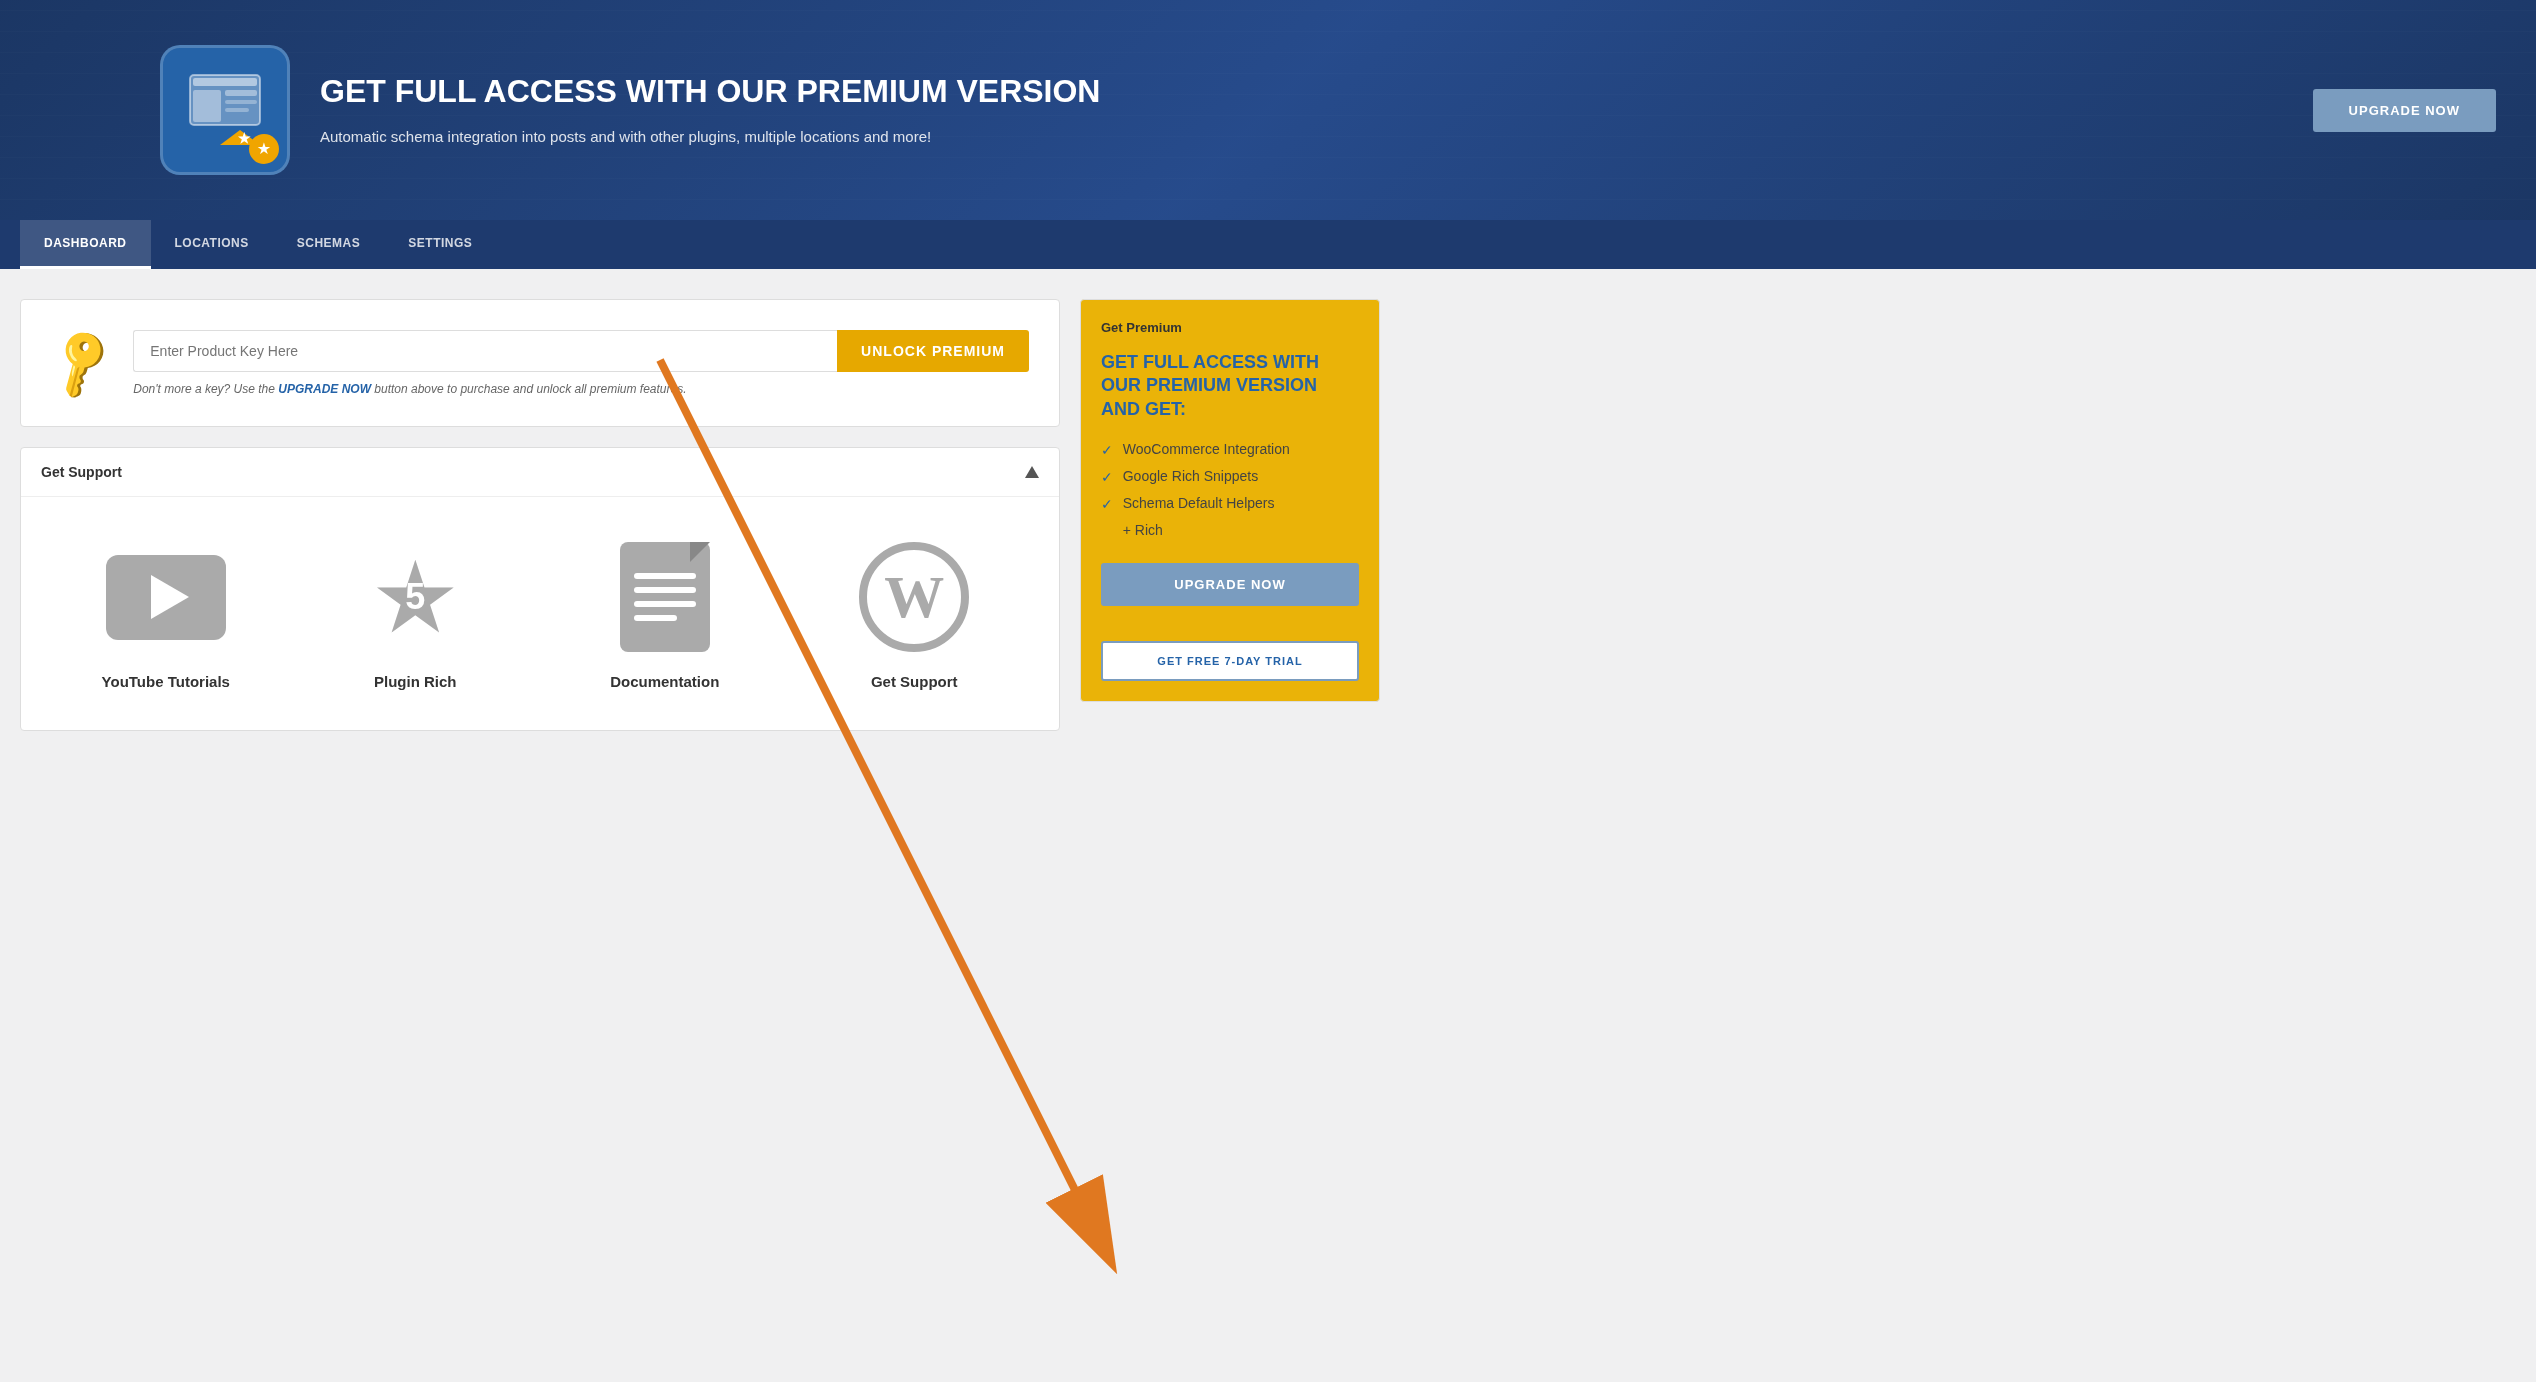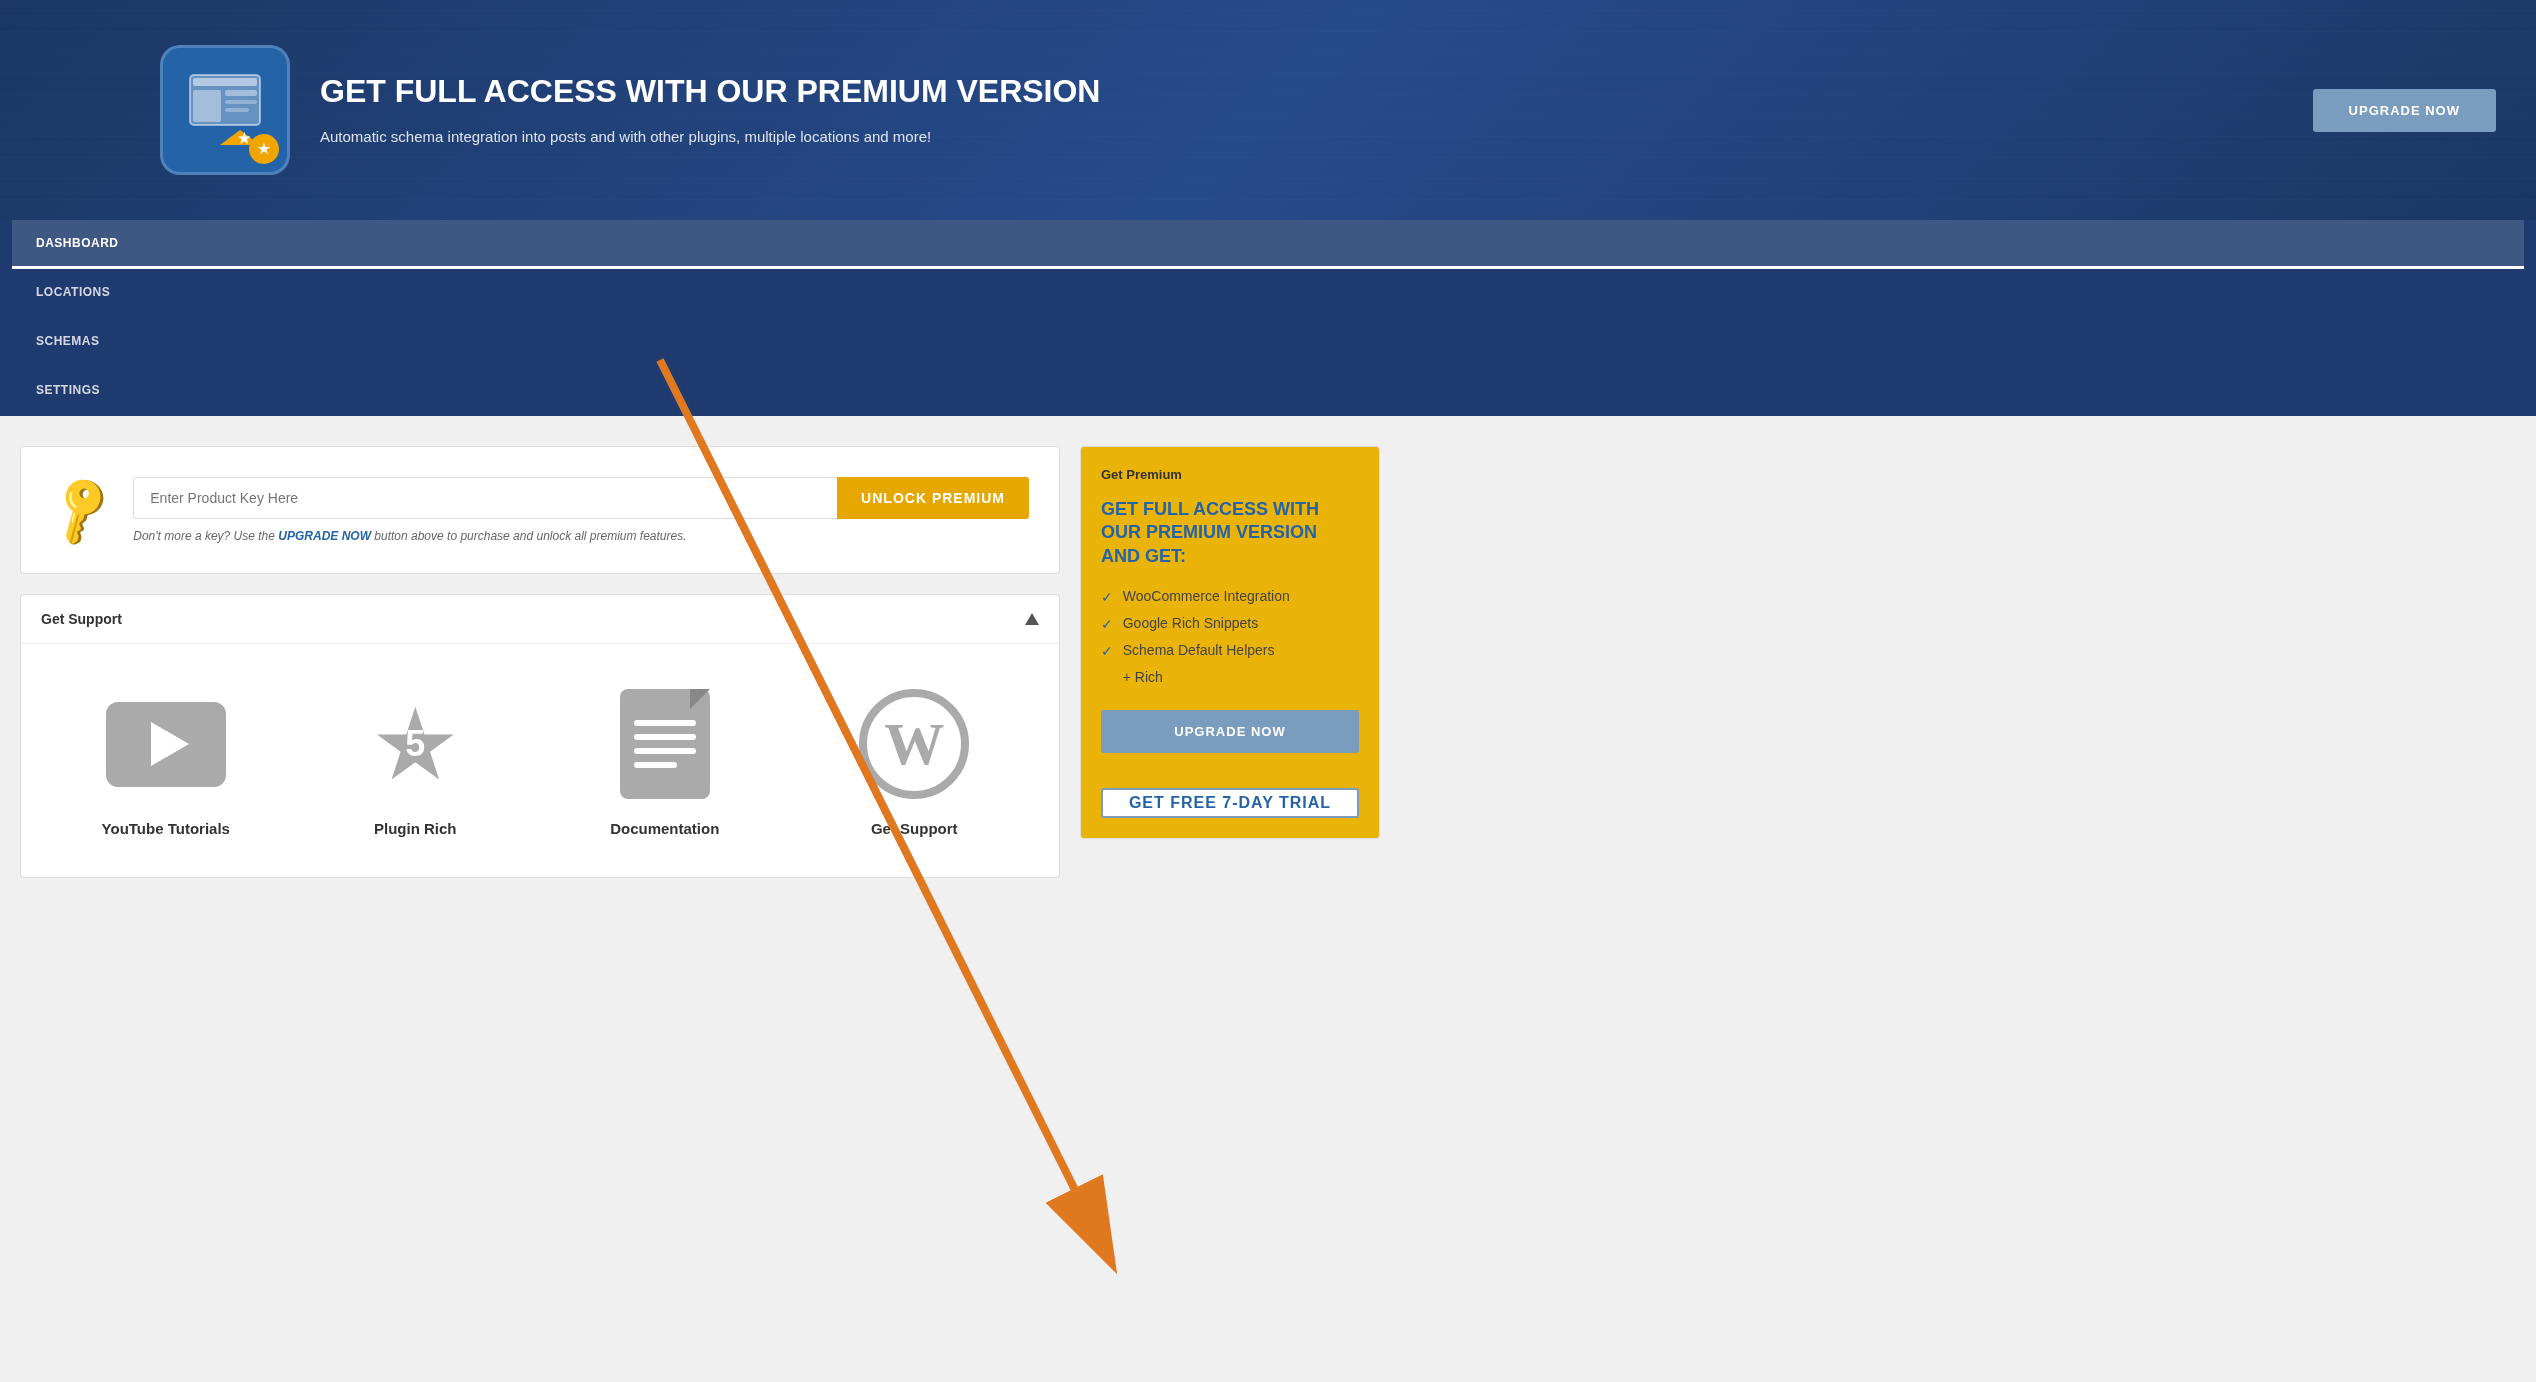--- a/index.html
+++ b/index.html
@@ -102,22 +102,21 @@
       border-radius: 3px;
       position: relative;
       z-index: 1;
       white-space: nowrap;
     }
 
     
     .nav-tabs {
       background: #1e3a6e;
       display: flex;
-      padding: 0 12px;
-      flex-direction: column;
+      padding: 0 20px;
     }
     .nav-tab {
       padding: 16px 24px;
       color: rgba(255,255,255,0.8);
       font-size: 12px;
       font-weight: 700;
       letter-spacing: 0.5px;
       text-transform: uppercase;
       cursor: pointer;
       border-bottom: 3px solid transparent;
@@ -397,22 +396,22 @@
       cursor: pointer;
       border-radius: 3px;
       margin-bottom: 8px;
     }
     .sidebar-trial-btn {
       display: block;
       width: 100%;
       background: white;
       color: #2563a8;
       border: 2px solid #7a9cbf;
-      padding: 4px;
-      font-size: 16px;
+      padding: 12px;
+      font-size: 11px;
       font-weight: 700;
       letter-spacing: 1px;
       text-transform: uppercase;
       cursor: pointer;
       border-radius: 3px;
       margin-top: 35px;
     }
 
     .page-wrapper {
       position: relative;

